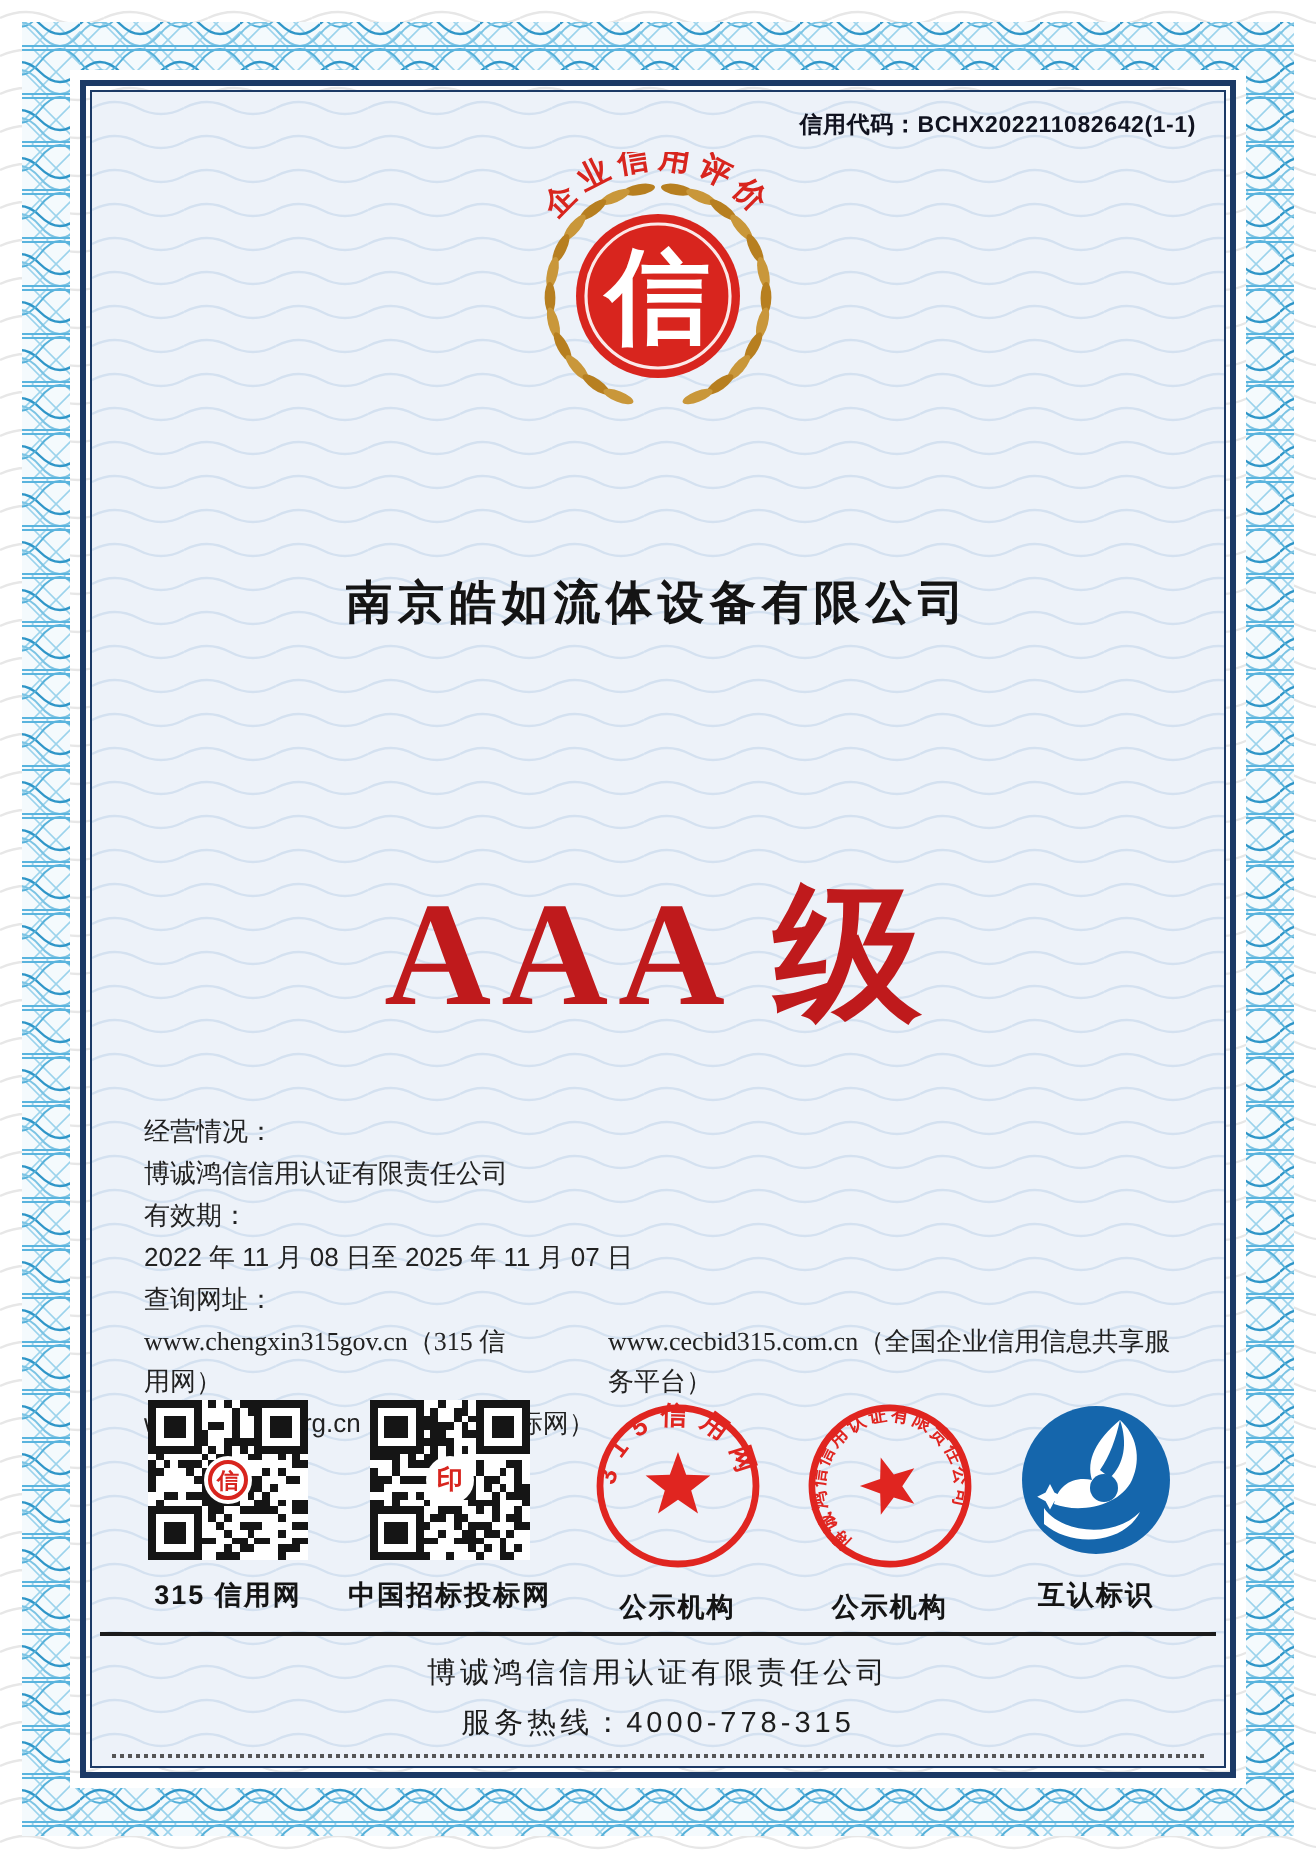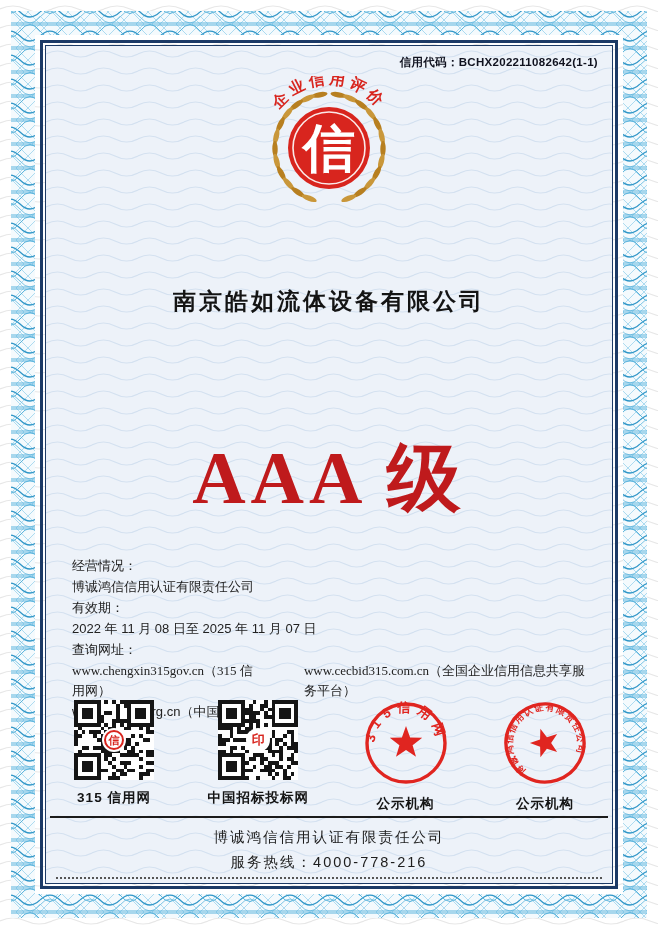--- a/index.html
+++ b/index.html
@@ -687,28 +687,39 @@
                 <path d="M0,-15 L3.6,-4.9 L14.3,-4.7 L5.8,2 L8.8,12.2 L0,6.1 L-8.8,12.2 L-5.8,2 L-14.3,-4.7 L-3.6,-4.9 Z" fill="#e02520"></path>
                 <path id="sealArc2" d="M -12 31 A 33 33 0 1 1 12 31" fill="none"></path>
                 <text font-size="9" font-weight="bold" fill="#e02520" letter-spacing="1.5" font-family="'Liberation Sans',sans-serif">
                   <textPath href="#sealArc2" startOffset="50%" text-anchor="middle">博诚鸿信信用认证有限责任公司</textPath>
                 </text>
               </g>
             </svg>
             <div class="badge-label">公示机构</div>
           </div>
 
+          <div class="badge">
+            <svg width="80" height="80" viewBox="0 0 80 80">
+              <circle cx="40" cy="40" r="37" fill="#1566ac"></circle>
+              <path d="M52 10 C 40 20, 35 30, 38 40 C 28 38, 21 43, 19 52 C 32 57, 52 53, 58 40 C 63 29, 60 17, 52 10 Z" fill="#ffffff"></path>
+              <path d="M52 10 C 56 22, 54 32, 47 39 L 42 35 C 47 28, 50 19, 52 10 Z" fill="#1566ac"></path>
+              <circle cx="44" cy="44" r="7" fill="#1566ac"></circle>
+              <path d="M14 54 C 22 66, 48 70, 62 56 C 54 72, 28 74, 14 62 Z" fill="#ffffff"></path>
+              <path d="M17 42 l2.2 4.2 4.2 2.2 -4.2 2.2 -2.2 4.2 -2.2 -4.2 -4.2 -2.2 4.2 -2.2 Z" fill="#ffffff"></path>
+            </svg>
+            <div class="badge-label">互认标识</div>
+          </div>
 
         </div>
 
         <div class="rule-solid"></div>
 
         <div class="footer">
           <div>博诚鸿信信用认证有限责任公司</div>
-          <div>服务热线：4000-778-216</div>
+          <div>服务热线：4000-778-315</div>
         </div>
 
         <div class="rule-dotted"></div>
 
       </div>
     </div>
   </div>
 </div>
 
 </body></html>

